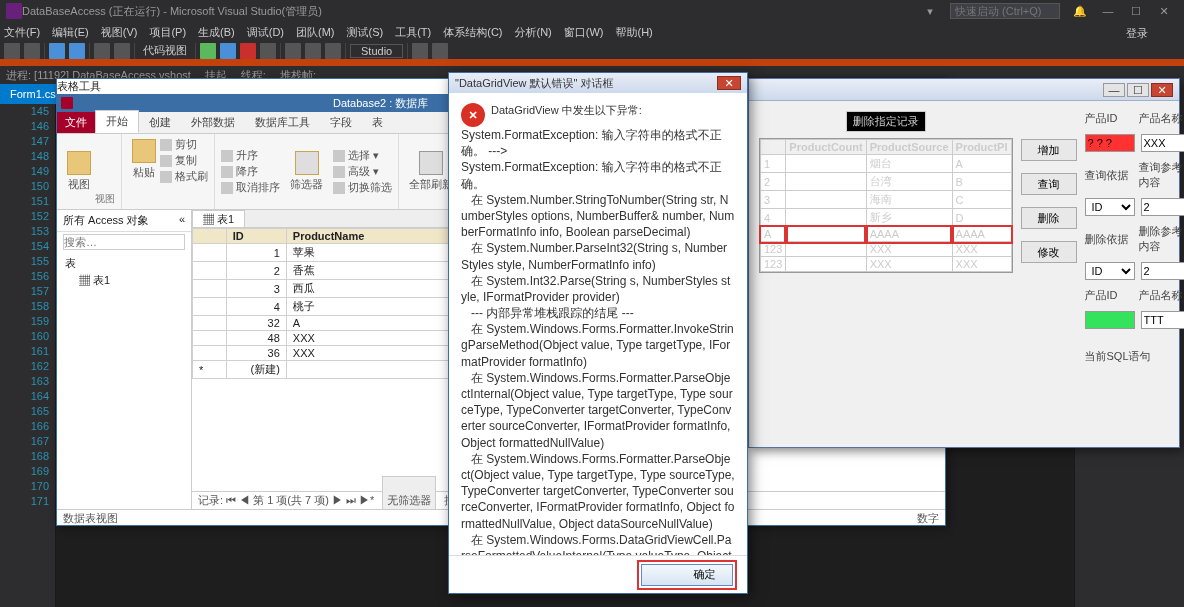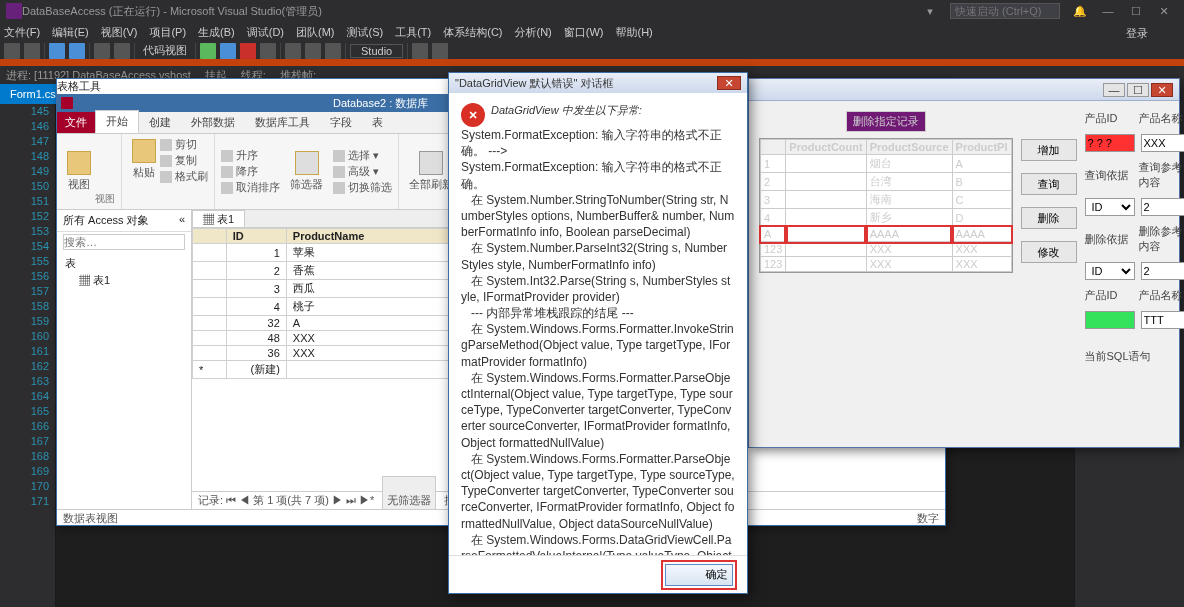--- a/index.html
+++ b/index.html
@@ -75,33 +75,33 @@
 .formwin .gridsmall { border:1px solid #999; background:#fff; }
 .formwin .gridsmall table { border-collapse: collapse; width:100%; font-size:10px; }
 .formwin .gridsmall th, .formwin .gridsmall td { border:1px solid #ccc; padding:1px 3px; height:14px; }
 .formwin .gridsmall th { background:#f0f0f0; }
 .formwin .hl-row td { outline: 2px solid #d33; }
 .formrow { display:flex; gap:6px; align-items:center; font-size:10px; }
 .formrow label { width:48px; color:#444; }
 .formrow input, .formrow select { border:1px solid #999; height:18px; width:50px; padding:0 2px; background:#fff; }
 .formrow .redfield { background:#ff3131; }
 .formrow .greenfield { background:#34e35b; }
-.sec-top { background:#701a75; border:1px solid #ccc; padding:2px 6px; display:inline-block; }
+.sec-top { background:#000000; border:1px solid #ccc; padding:2px 6px; display:inline-block; }
 
 
 .dlg { position: absolute; left: 448px; top: 72px; width: 300px; height: 522px; background: #fff; border: 1px solid #3a6ea5; box-shadow: 3px 3px 12px rgba(0,0,0,.5); display:flex; flex-direction:column; }
 .dlg .dlg-title { height: 20px; background: linear-gradient(#e9eef7,#cdd9ec); display:flex; align-items:center; padding:0 6px; font-size:10px; color:#333; }
 .dlg .dlg-title .spacer{flex:1;}
 .dlg .dlg-title .wbtn{width:24px;height:14px;background:#c74632;color:#fff;text-align:center;line-height:12px;border:1px solid #8a2e20;}
 .dlg .dlg-body { flex:1; padding: 10px 12px; overflow:auto; font-size:10px; color:#333; }
 .dlg .dlg-body .erricon { width:24px; height:24px; border-radius:50%; background:#d93025; display:inline-flex; align-items:center; justify-content:center; color:#fff; font-weight:bold; margin-right:6px; float:left; }
-.dlg .dlg-body .errhdr { font-weight: normal; margin-bottom:8px;font-style:italic; }
+.dlg .dlg-body .errhdr { font-weight: normal; margin-bottom:8px; }
 .dlg .dlg-body .stack { clear:both; font-size:12px; line-height:1.35; color:#333; white-space: pre-wrap; word-break: break-all; margin-top:6px; }
 .dlg .dlg-foot { height:38px; border-top:1px solid #ddd; display:flex; align-items:center; justify-content:flex-end; padding:0 12px; }
-.dlg .dlg-foot button { width:68px; height:22px; background:linear-gradient(#f4f8fd,#d7e4f2); border:1px solid #5f8ac7; cursor:pointer;padding-left:35px; }
+.dlg .dlg-foot button { width:92px; height:22px; background:linear-gradient(#f4f8fd,#d7e4f2); border:1px solid #5f8ac7; cursor:pointer;padding-left:35px; }
 .dlg .dlg-foot .hl { outline:2px solid #d33; padding:2px; }
 
 .codeline { position:absolute; left:90px; font-family:Consolas,monospace; font-size:12px; }
 </style>
 </head>
 <body>
 
 <div class="titlebar">
   <span class="tbicon" style="background:#68217a;"></span>
   <span class="title">DataBaseAccess (正在运行) - Microsoft Visual Studio(管理员)</span>

